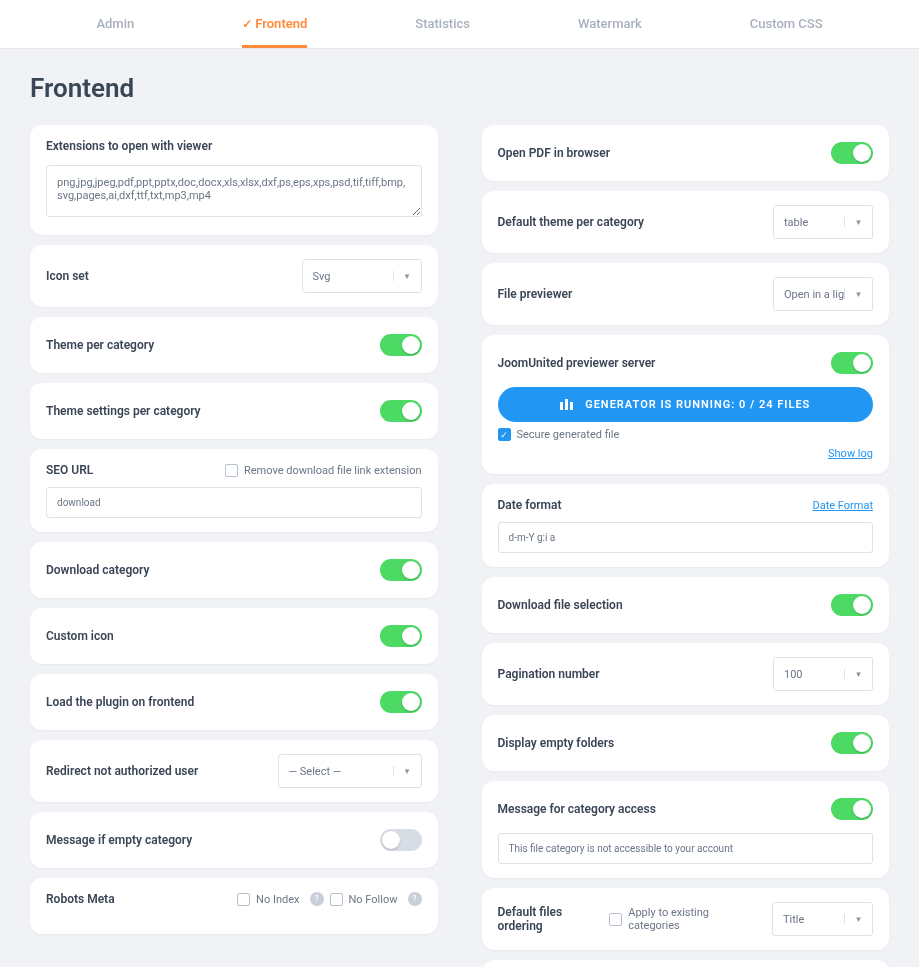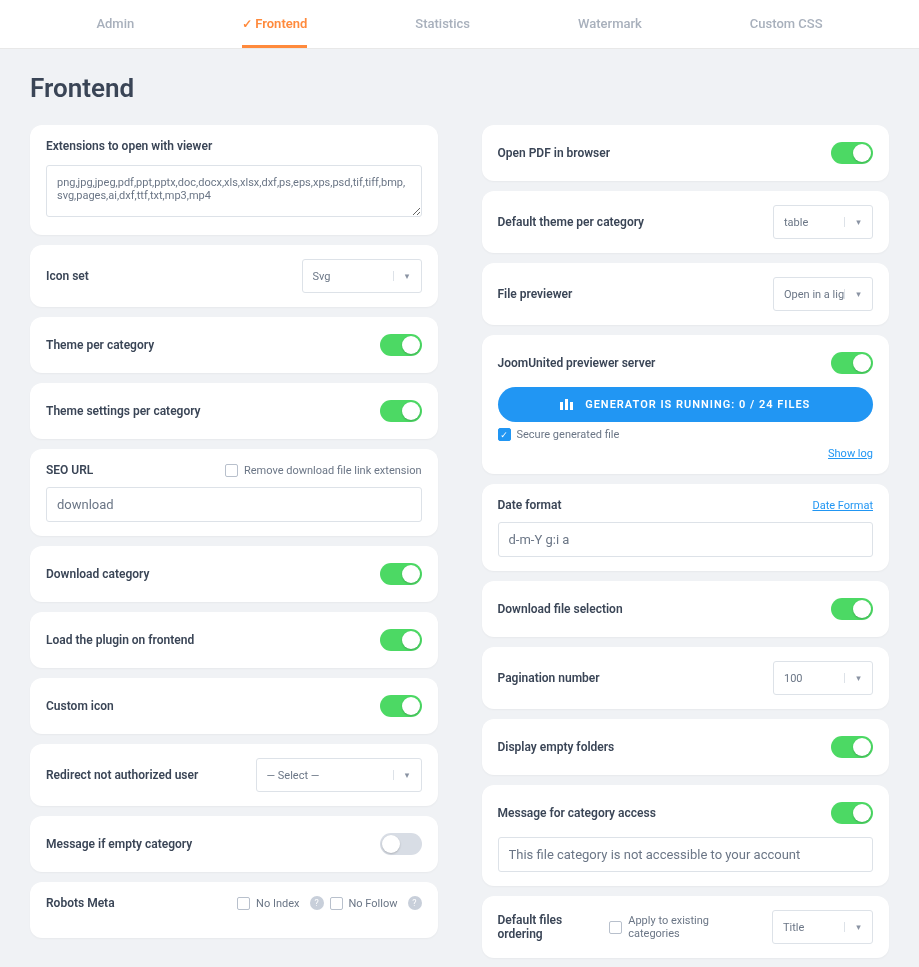--- a/index.html
+++ b/index.html
@@ -9,21 +9,21 @@
 .tab.active{color:#ff8a3c;border-bottom:3px solid #ff8a3c;font-weight:600}
 .tab.active::before{content:"✓ ";font-size:12px}
 .page{padding:24px 30px}
 h1{font-size:26px;color:#3a4556;font-weight:600;margin-bottom:22px}
 .cols{display:flex;gap:44px}
 .col{flex:1;display:flex;flex-direction:column;gap:10px}
 .card{background:#fff;border-radius:12px;padding:14px 16px;box-shadow:0 1px 2px rgba(0,0,0,0.04)}
 .card-row{display:flex;align-items:center;justify-content:space-between;min-height:28px}
 .label{font-size:12px;color:#3a4556;font-weight:600}
 textarea{width:100%;border:1px solid #dde2e8;border-radius:3px;padding:10px;font-size:11px;color:#6b7686;resize:vertical;margin-top:12px;height:52px;font-family:inherit}
-input[type=text]{width:100%;border:1px solid #dde2e8;border-radius:3px;padding:9px 10px;font-size:13px;color:#6b7686;margin-top:10px}
+input[type=text]{width:100%;border:1px solid #dde2e8;border-radius:3px;padding:9px 10px;font-size:10px;color:#6b7686;margin-top:10px}
 .select{display:flex;align-items:center;border:1px solid #dde2e8;border-radius:3px;height:34px;min-width:100px;background:#fff;overflow:hidden}
 .select-val{flex:1;padding:0 10px;font-size:11px;color:#6b7686;white-space:nowrap;overflow:hidden}
 .select-caret{width:28px;border-left:1px solid #dde2e8;display:flex;align-items:center;justify-content:center;color:#8a93a3;font-size:9px}
 .toggle{width:42px;height:22px;border-radius:11px;position:relative;cursor:pointer}
 .toggle::after{content:"";position:absolute;width:18px;height:18px;background:#fff;border-radius:50%;top:2px;box-shadow:0 1px 2px rgba(0,0,0,0.2)}
 .toggle.on{background:#4cd964}.toggle.on::after{right:2px}
 .toggle.off{background:#d8dde5}.toggle.off::after{left:2px}
 .chk{display:flex;align-items:center;gap:6px;font-size:11px;color:#6b7686}
 .chk-box{width:13px;height:13px;border:1px solid #b8c0cc;border-radius:2px;display:flex;align-items:center;justify-content:center;font-size:9px;color:#fff}
 .chk-box.checked{background:#2196f3;border-color:#2196f3}
@@ -99,36 +99,36 @@
 
 <div class="card">
   <div class="card-row">
     <div class="label">Download category</div>
     <div class="toggle on"></div>
   </div>
 </div>
 
 <div class="card">
   <div class="card-row">
+    <div class="label">Custom icon</div>
+    <div class="toggle on"></div>
+  </div>
+</div>
+
+<div class="card">
+  <div class="card-row">
     <div class="label">Load the plugin on frontend</div>
     <div class="toggle on"></div>
   </div>
 </div>
 
 <div class="card">
   <div class="card-row">
-    <div class="label">Custom icon</div>
-    <div class="toggle on"></div>
-  </div>
-</div>
-
-<div class="card">
-  <div class="card-row">
     <div class="label">Redirect not authorized user</div>
-    <div class="select" style="width:166px">
+    <div class="select" style="width:144px">
       <div class="select-val">— Select —</div>
       <div class="select-caret">▾</div>
     </div>
   </div>
 </div>
 
 <div class="card">
   <div class="card-row">
     <div class="label">Message if empty category</div>
     <div class="toggle off"></div>

